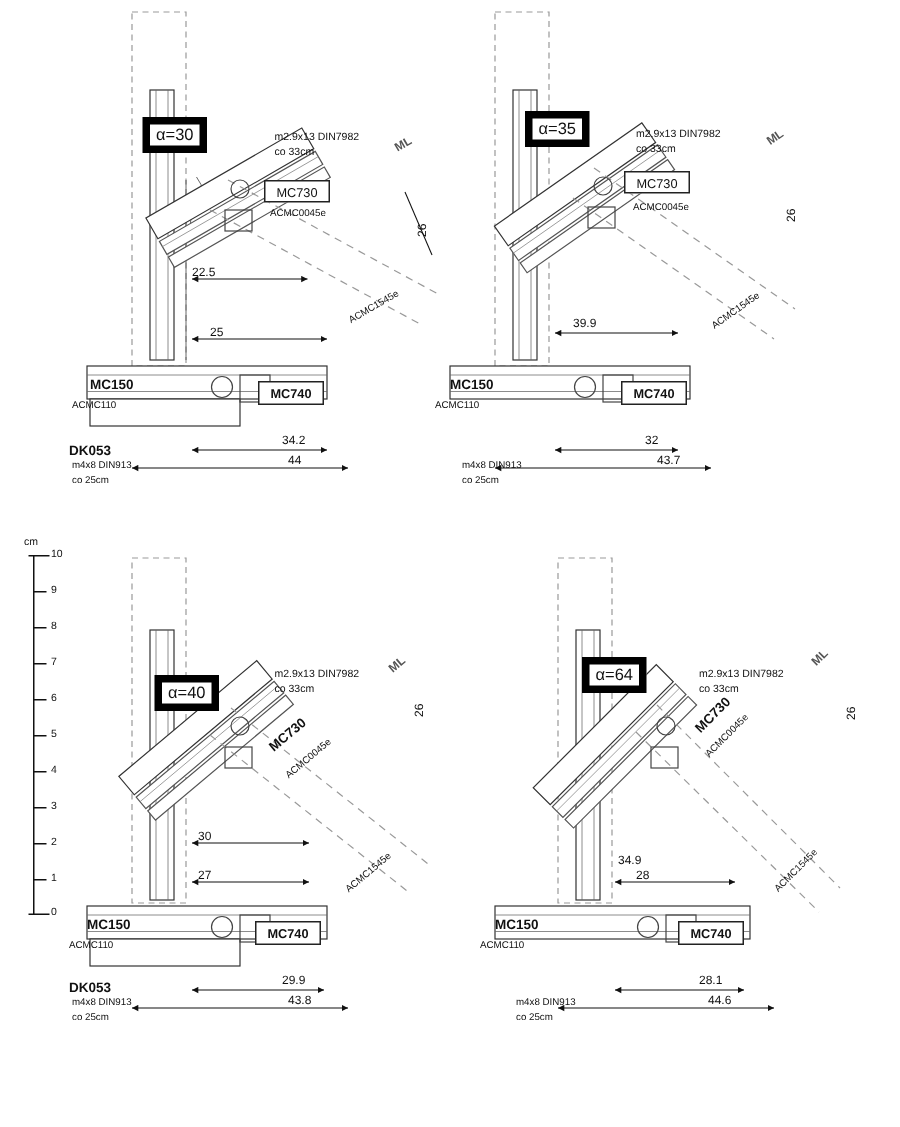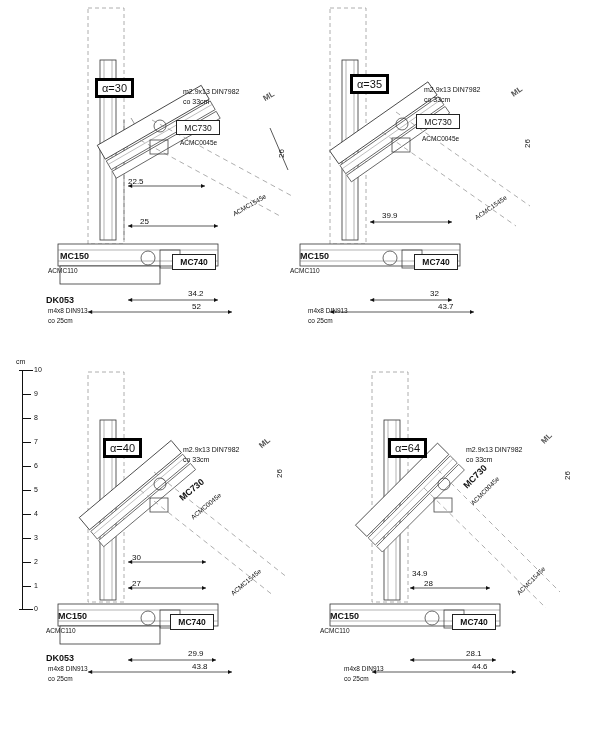--- a/index.html
+++ b/index.html
@@ -11,21 +11,21 @@
 
   .lbl{position:absolute;white-space:nowrap;font-size:8px;color:#111;line-height:1.05;}
   .lbl.b{font-weight:bold;}
   .lbl.sm{font-size:7px;}
   .lbl.xs{font-size:6.5px;}
   .lbl.gray{color:#555;}
   .lbl.rot{transform-origin:0 0;}
 
   .box{position:absolute;border:1px solid #222;background:#fff;
        font-size:8.5px;display:flex;align-items:center;justify-content:center;}
-  .alphabox{position:absolute;border:3px solid #000000;background:#fff;
+  .alphabox{position:absolute;border:5px solid #000000;background:#fff;
        font-size:11px;display:flex;align-items:center;justify-content:center;padding:1px 4px;}
 
   svg{position:absolute;left:0;top:0;overflow:visible;}
   .note{position:absolute;font-size:8.5px;color:#111;}
 
   .scale-wrap{position:absolute;left:14px;top:370px;width:34px;height:240px;}
   .scale-tick{position:absolute;left:8px;width:9px;height:1px;background:#111;}
   .scale-tick.long{width:14px;left:5px;}
   .scale-num{position:absolute;left:20px;font-size:7px;transform:translateY(-4px);}
   .scale-bar{position:absolute;left:8px;top:0;width:1px;height:240px;background:#111;}
@@ -210,21 +210,21 @@
     <div class="lbl rot" style="left:278px;top:158px;transform:rotate(-90deg);">26</div>
     <div class="lbl" style="left:128px;top:178px;">22.5</div>
     <div class="lbl" style="left:140px;top:218px;">25</div>
     <div class="lbl b" style="left:60px;top:252px;font-size:9px;">MC150</div>
     <div class="lbl xs" style="left:48px;top:268px;">ACMC110</div>
     <div class="box" style="left:172px;top:254px;width:42px;height:14px;font-weight:bold;">MC740</div>
     <div class="lbl b" style="left:46px;top:296px;font-size:9px;">DK053</div>
     <div class="lbl xs" style="left:48px;top:308px;">m4x8  DIN913</div>
     <div class="lbl xs" style="left:48px;top:318px;">co  25cm</div>
     <div class="lbl" style="left:188px;top:290px;">34.2</div>
-    <div class="lbl" style="left:192px;top:303px;">52</div>
+    <div class="lbl" style="left:192px;top:303px;">44</div>
   </div>
 
   <div class="quad">
     <div class="alphabox" style="left:350px;top:74px;">α=35</div>
     <div class="lbl sm" style="left:424px;top:86px;">m2.9x13  DIN7982</div>
     <div class="lbl sm" style="left:424px;top:96px;">co  33cm</div>
     <div class="lbl b rot gray" style="left:510px;top:92px;transform:rotate(-35deg);">ML</div>
     <div class="box" style="left:416px;top:114px;width:42px;height:13px;">MC730</div>
     <div class="lbl xs" style="left:422px;top:136px;">ACMC0045e</div>
     <div class="lbl xs rot" style="left:474px;top:216px;transform:rotate(-35deg);">ACMC1545e</div>
@@ -233,21 +233,21 @@
     <div class="lbl b" style="left:300px;top:252px;font-size:9px;">MC150</div>
     <div class="lbl xs" style="left:290px;top:268px;">ACMC110</div>
     <div class="box" style="left:414px;top:254px;width:42px;height:14px;font-weight:bold;">MC740</div>
     <div class="lbl xs" style="left:308px;top:308px;">m4x8  DIN913</div>
     <div class="lbl xs" style="left:308px;top:318px;">co  25cm</div>
     <div class="lbl" style="left:430px;top:290px;">32</div>
     <div class="lbl" style="left:438px;top:303px;">43.7</div>
   </div>
 
   <div class="quad">
-    <div class="alphabox" style="left:103px;top:438px;">α=40</div>
+    <div class="alphabox" style="left:103px;top:450px;">α=40</div>
     <div class="lbl sm" style="left:183px;top:446px;">m2.9x13  DIN7982</div>
     <div class="lbl sm" style="left:183px;top:456px;">co  33cm</div>
     <div class="lbl b rot gray" style="left:258px;top:444px;transform:rotate(-40deg);">ML</div>
     <div class="lbl b rot" style="left:178px;top:496px;transform:rotate(-40deg);font-size:9px;">MC730</div>
     <div class="lbl xs rot" style="left:190px;top:516px;transform:rotate(-40deg);">ACMC0045e</div>
     <div class="lbl xs rot" style="left:230px;top:592px;transform:rotate(-40deg);">ACMC1545e</div>
     <div class="lbl rot" style="left:276px;top:478px;transform:rotate(-90deg);">26</div>
     <div class="lbl" style="left:132px;top:554px;">30</div>
     <div class="lbl" style="left:132px;top:580px;">27</div>
     <div class="lbl b" style="left:58px;top:612px;font-size:9px;">MC150</div>

